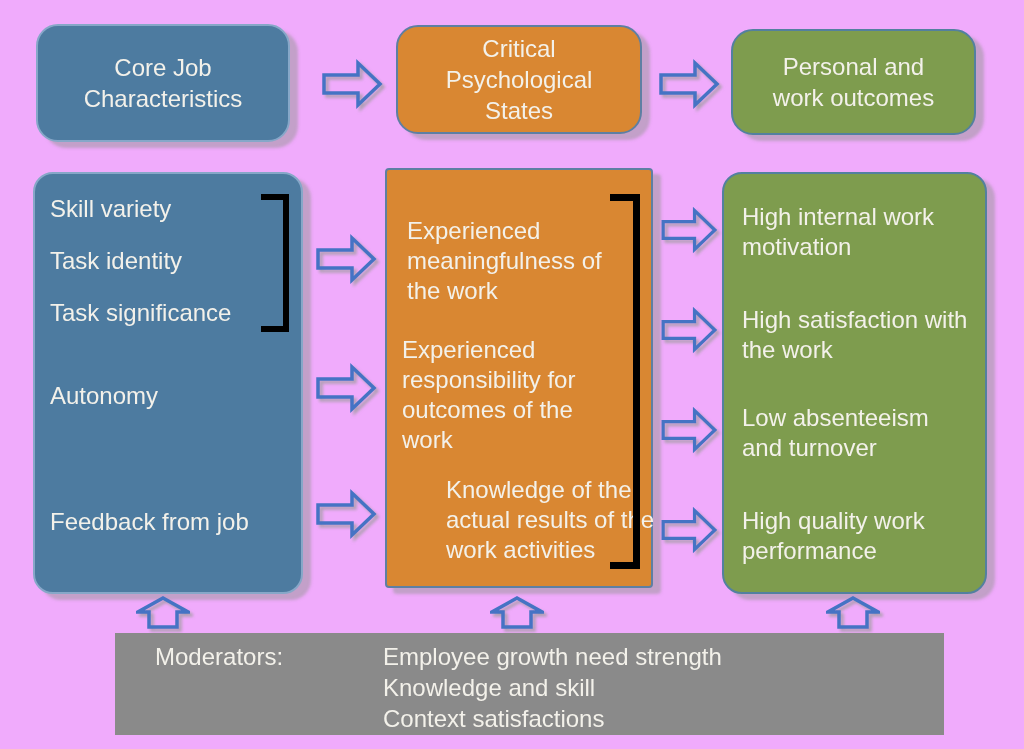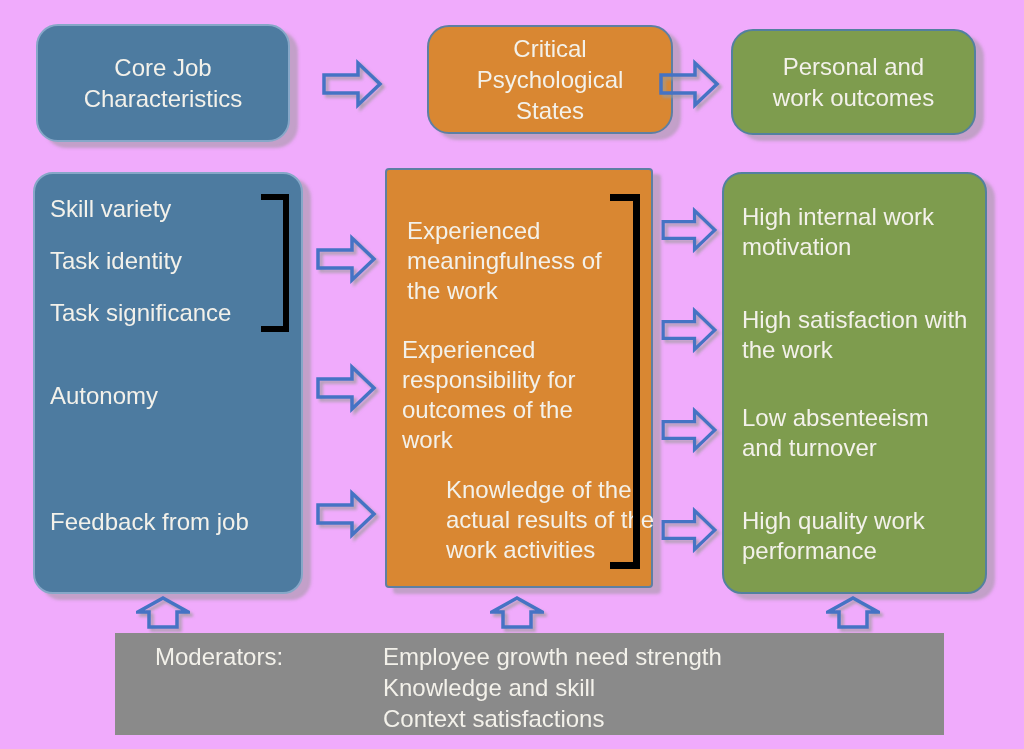--- a/index.html
+++ b/index.html
@@ -40,21 +40,21 @@
 
   <div class="box hdr blue" style="left:36px; top:24px; width:254px; height:118px;">
     <span class="lbl">Core Job
 Characteristics</span>
   </div>
 
   <svg class="arrow" style="left:321px; top:58px;" width="62" height="52" viewBox="0 0 62 52">
     <path d="M3,17 L37,17 L37,5 L59,26 L37,47 L37,35 L3,35 Z"></path>
   </svg>
 
-  <div class="box hdr orange" style="left:396px; top:25px; width:246px; height:109px;margin-left:31px;">
+  <div class="box hdr orange" style="left:396px; top:25px; width:246px; height:109px;">
     <span class="lbl">Critical
 Psychological
 States</span>
   </div>
 
   <svg class="arrow" style="left:658px; top:58px;" width="62" height="52" viewBox="0 0 62 52">
     <path d="M3,17 L37,17 L37,5 L59,26 L37,47 L37,35 L3,35 Z"></path>
   </svg>
 
   <div class="box hdr green" style="left:731px; top:29px; width:245px; height:106px;">

